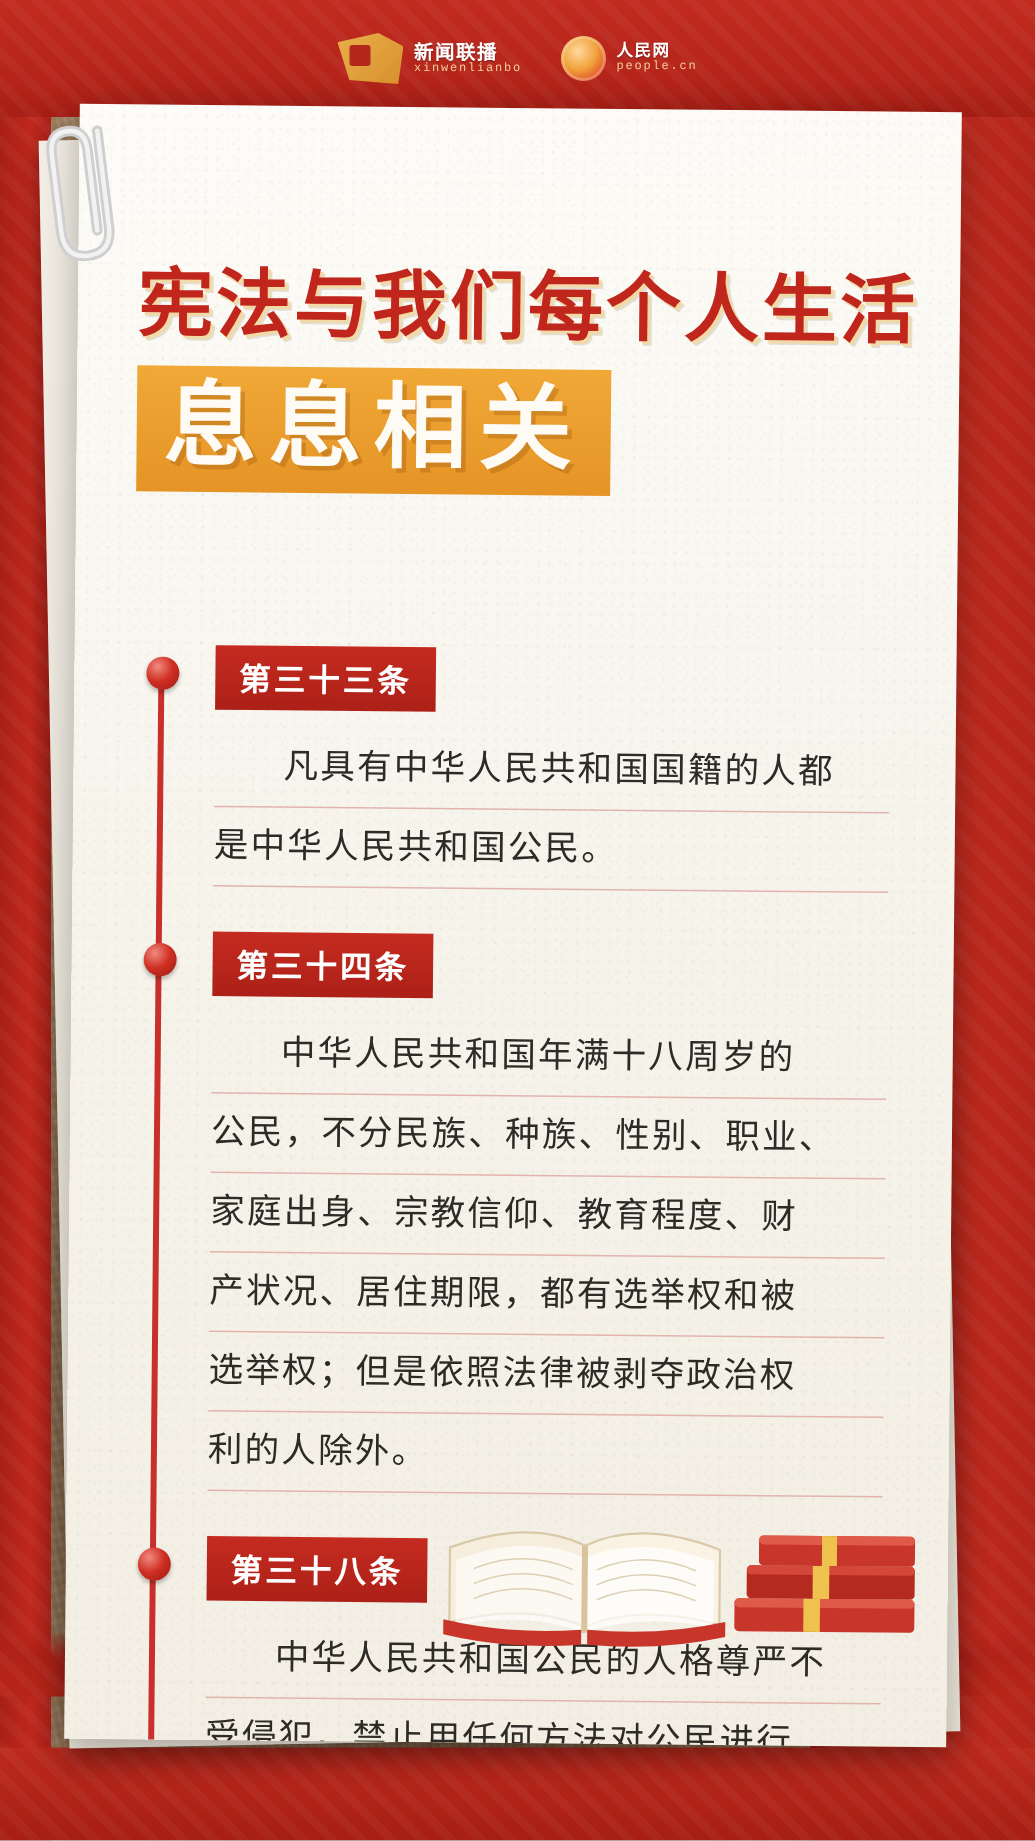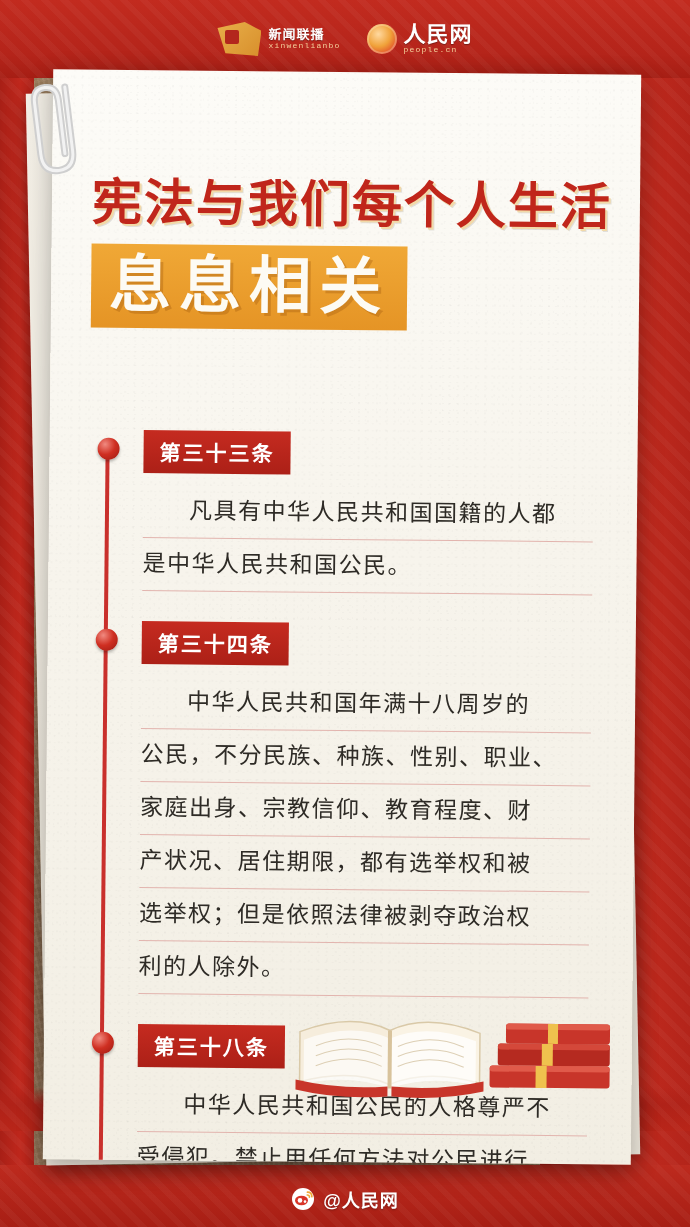--- a/index.html
+++ b/index.html
@@ -119,21 +119,21 @@
     border-left: 24px solid #e23127;
     border-top: 15px solid transparent;
     border-bottom: 15px solid transparent;
   }
   .logo-text {
     display: flex;
     flex-direction: column;
     line-height: 1.05;
   }
   .logo-cn {
-    font-size: 22px;
+    font-size: 11px;
     font-weight: bold;
     letter-spacing: 1px;
     color: #ffffff;
     text-shadow: 0 1px 1px rgba(0,0,0,0.35);
   }
   .logo-en {
     font-size: 8px;
     letter-spacing: 1.2px;
     color: #f3cf9a;
     font-family: Liberation Mono, monospace;
@@ -423,25 +423,14 @@
       </g>
     </svg>
 
   </div>
 
   <svg class="clip" viewBox="0 0 60 104">
     <path d="M40 10 L40 74 Q40 92 24 92 Q8 92 8 74 L8 22 Q8 8 20 8 Q32 8 32 22 L32 76" fill="none" stroke="#cfcfcf" stroke-width="7" stroke-linecap="round"></path>
     <path d="M40 10 L40 74 Q40 92 24 92 Q8 92 8 74 L8 22 Q8 8 20 8 Q32 8 32 22 L32 76" fill="none" stroke="#f2f2f2" stroke-width="3" stroke-linecap="round"></path>
   </svg>
 
-  <div class="footer">
-    <svg class="weibo-icon" viewBox="0 0 24 24">
-      <circle cx="12" cy="12" r="11" fill="#ffffff"></circle>
-      <ellipse cx="10.5" cy="13.5" rx="6.5" ry="4.8" fill="#d8362a"></ellipse>
-      <circle cx="9" cy="13.4" r="2.3" fill="#ffffff"></circle>
-      <circle cx="14" cy="14.6" r="1.3" fill="#ffffff"></circle>
-      <path d="M16.5 5.2 Q21 5.2 20.8 9.6" fill="none" stroke="#f0a836" stroke-width="1.8" stroke-linecap="round"></path>
-      <path d="M16.2 8 Q18.6 8 18.4 10.2" fill="none" stroke="#f0a836" stroke-width="1.6" stroke-linecap="round"></path>
-    </svg>
-    <span class="footer-text">@人民网</span>
-  </div>
 
 </div>
 
 </body></html>

